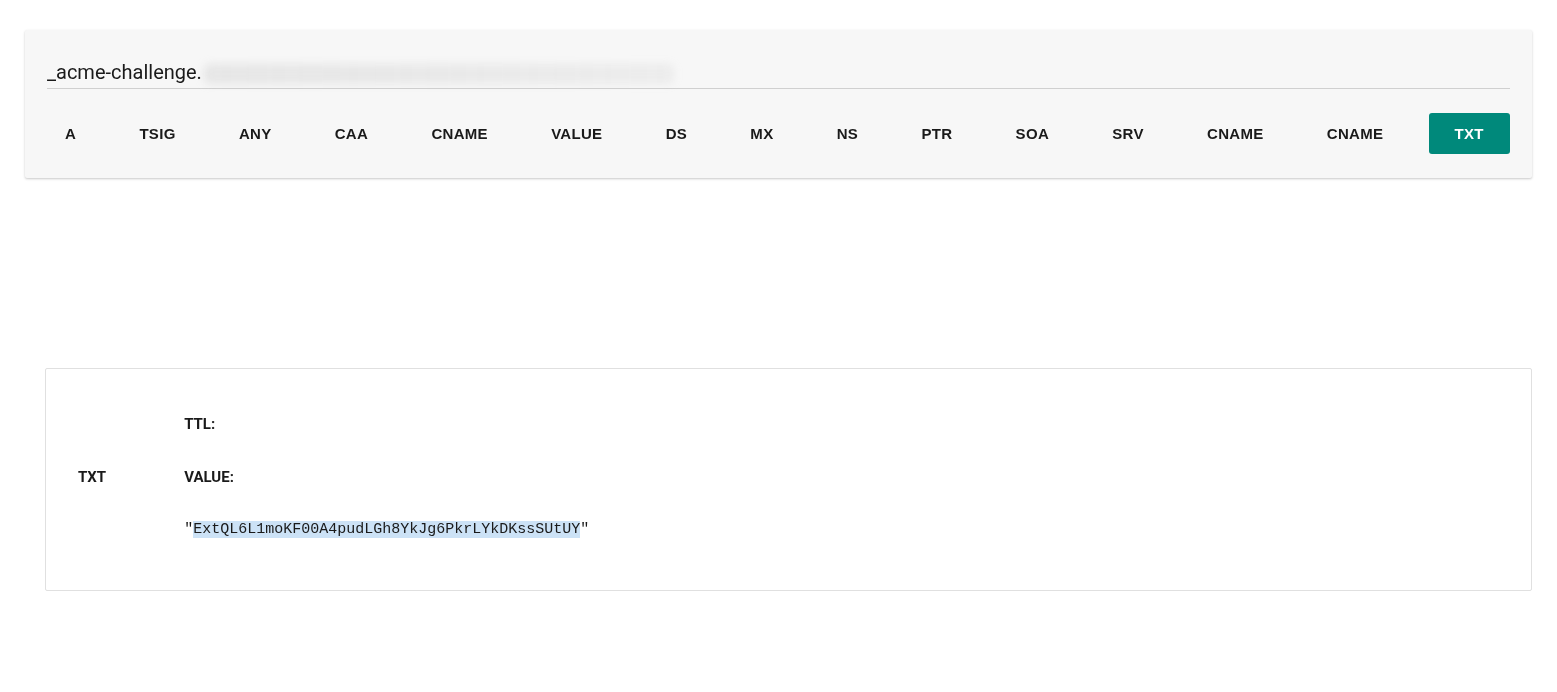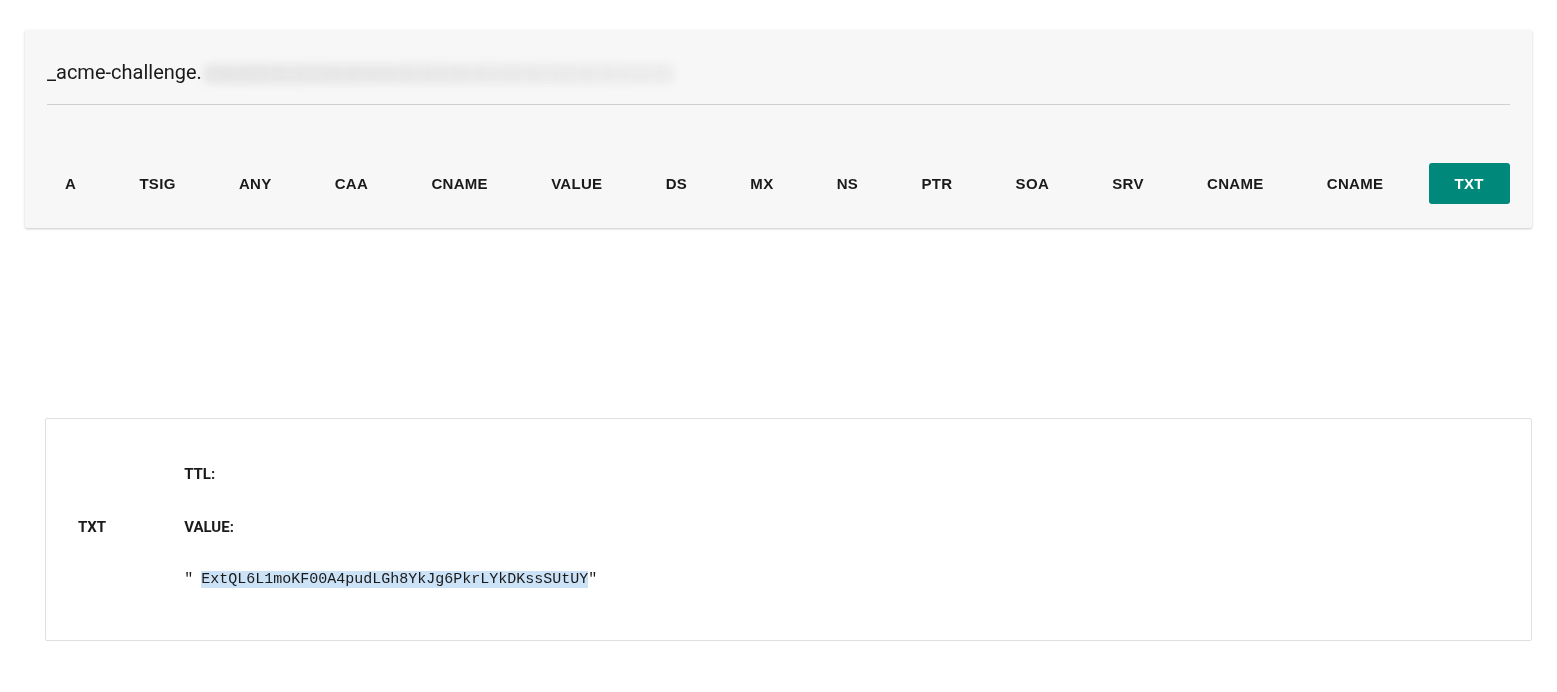--- a/index.html
+++ b/index.html
@@ -23,22 +23,22 @@
     .name-label {
       color: #00897b;
       font-size: 14px;
       font-weight: 400;
       margin-bottom: 4px;
     }
     .name-input-row {
       display: flex;
       align-items: flex-end;
       border-bottom: 1px solid #d0d0d0;
-      padding-bottom: 20px;
-      margin-bottom: 58px;
+      padding-bottom: 4px;
+      margin-bottom: 24px;
     }
     .name-input-value {
       font-size: 20px;
       color: #1a1a1a;
       font-weight: 400;
       white-space: nowrap;
     }
     .name-input-blur {
       display: inline-block;
       width: 470px;
@@ -97,21 +97,20 @@
       color: #1a1a1a;
     }
     .result-value {
       font-family: "Consolas", "Monaco", "Courier New", monospace;
       font-size: 15px;
       color: #1a1a1a;
       font-weight: 400;
     }
     .highlighted {
       background: #cce2f6;
-      margin-left: 8px;
     }
   </style>
 </head>
 <body>
 
 <div class="query-card">
   <div class="name-input-row">
     <span class="name-input-value">_acme-challenge.</span>
     <span class="name-input-blur"></span>
   </div>

